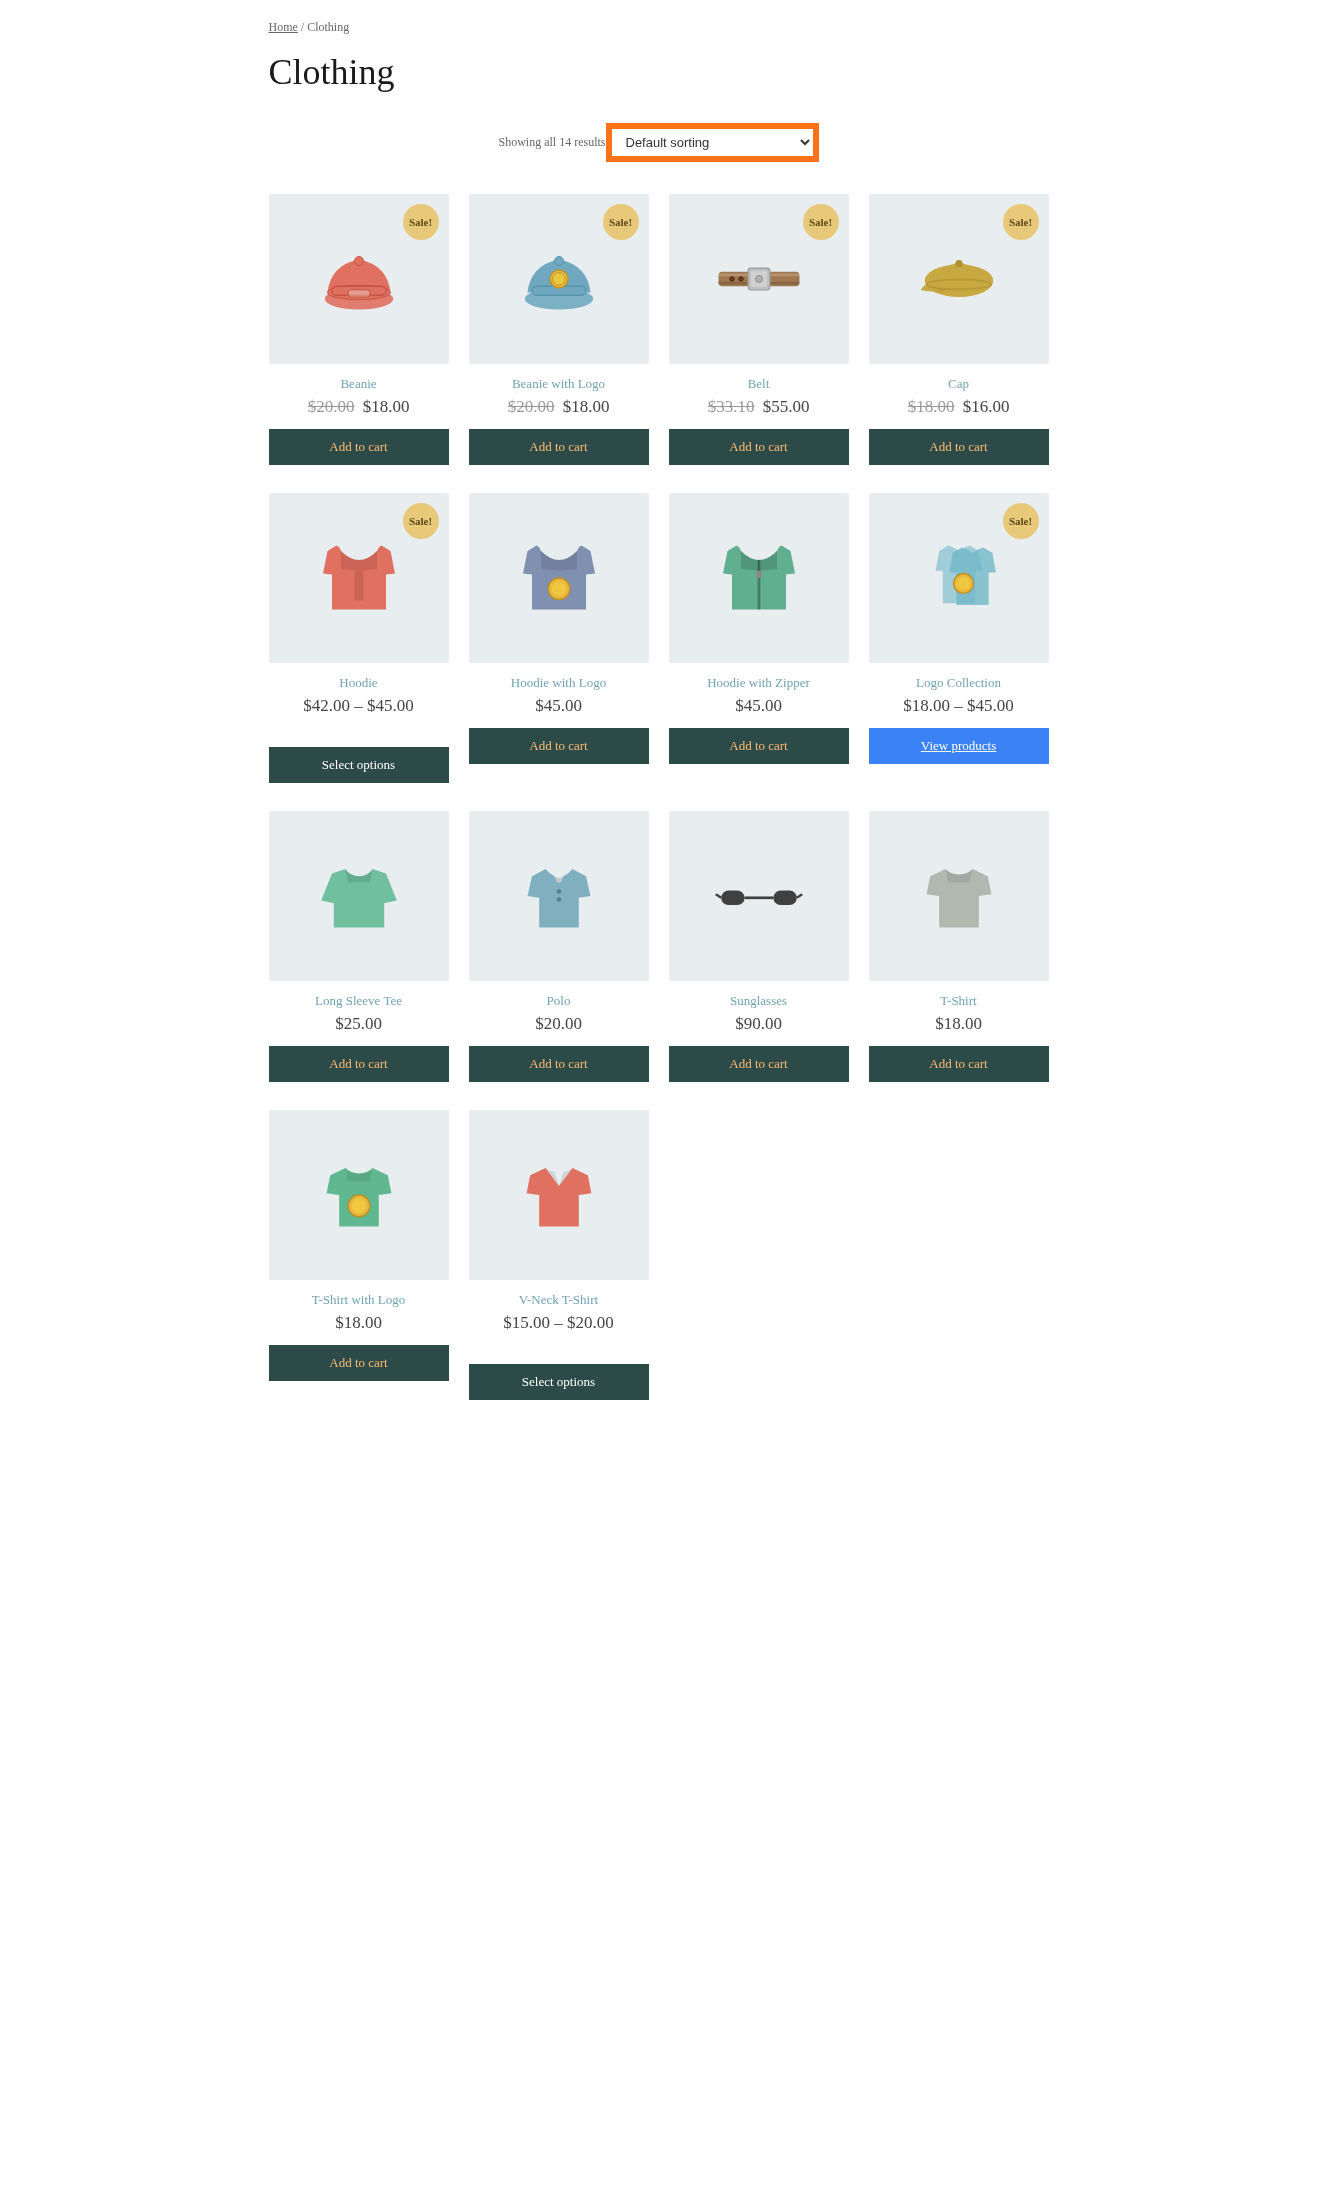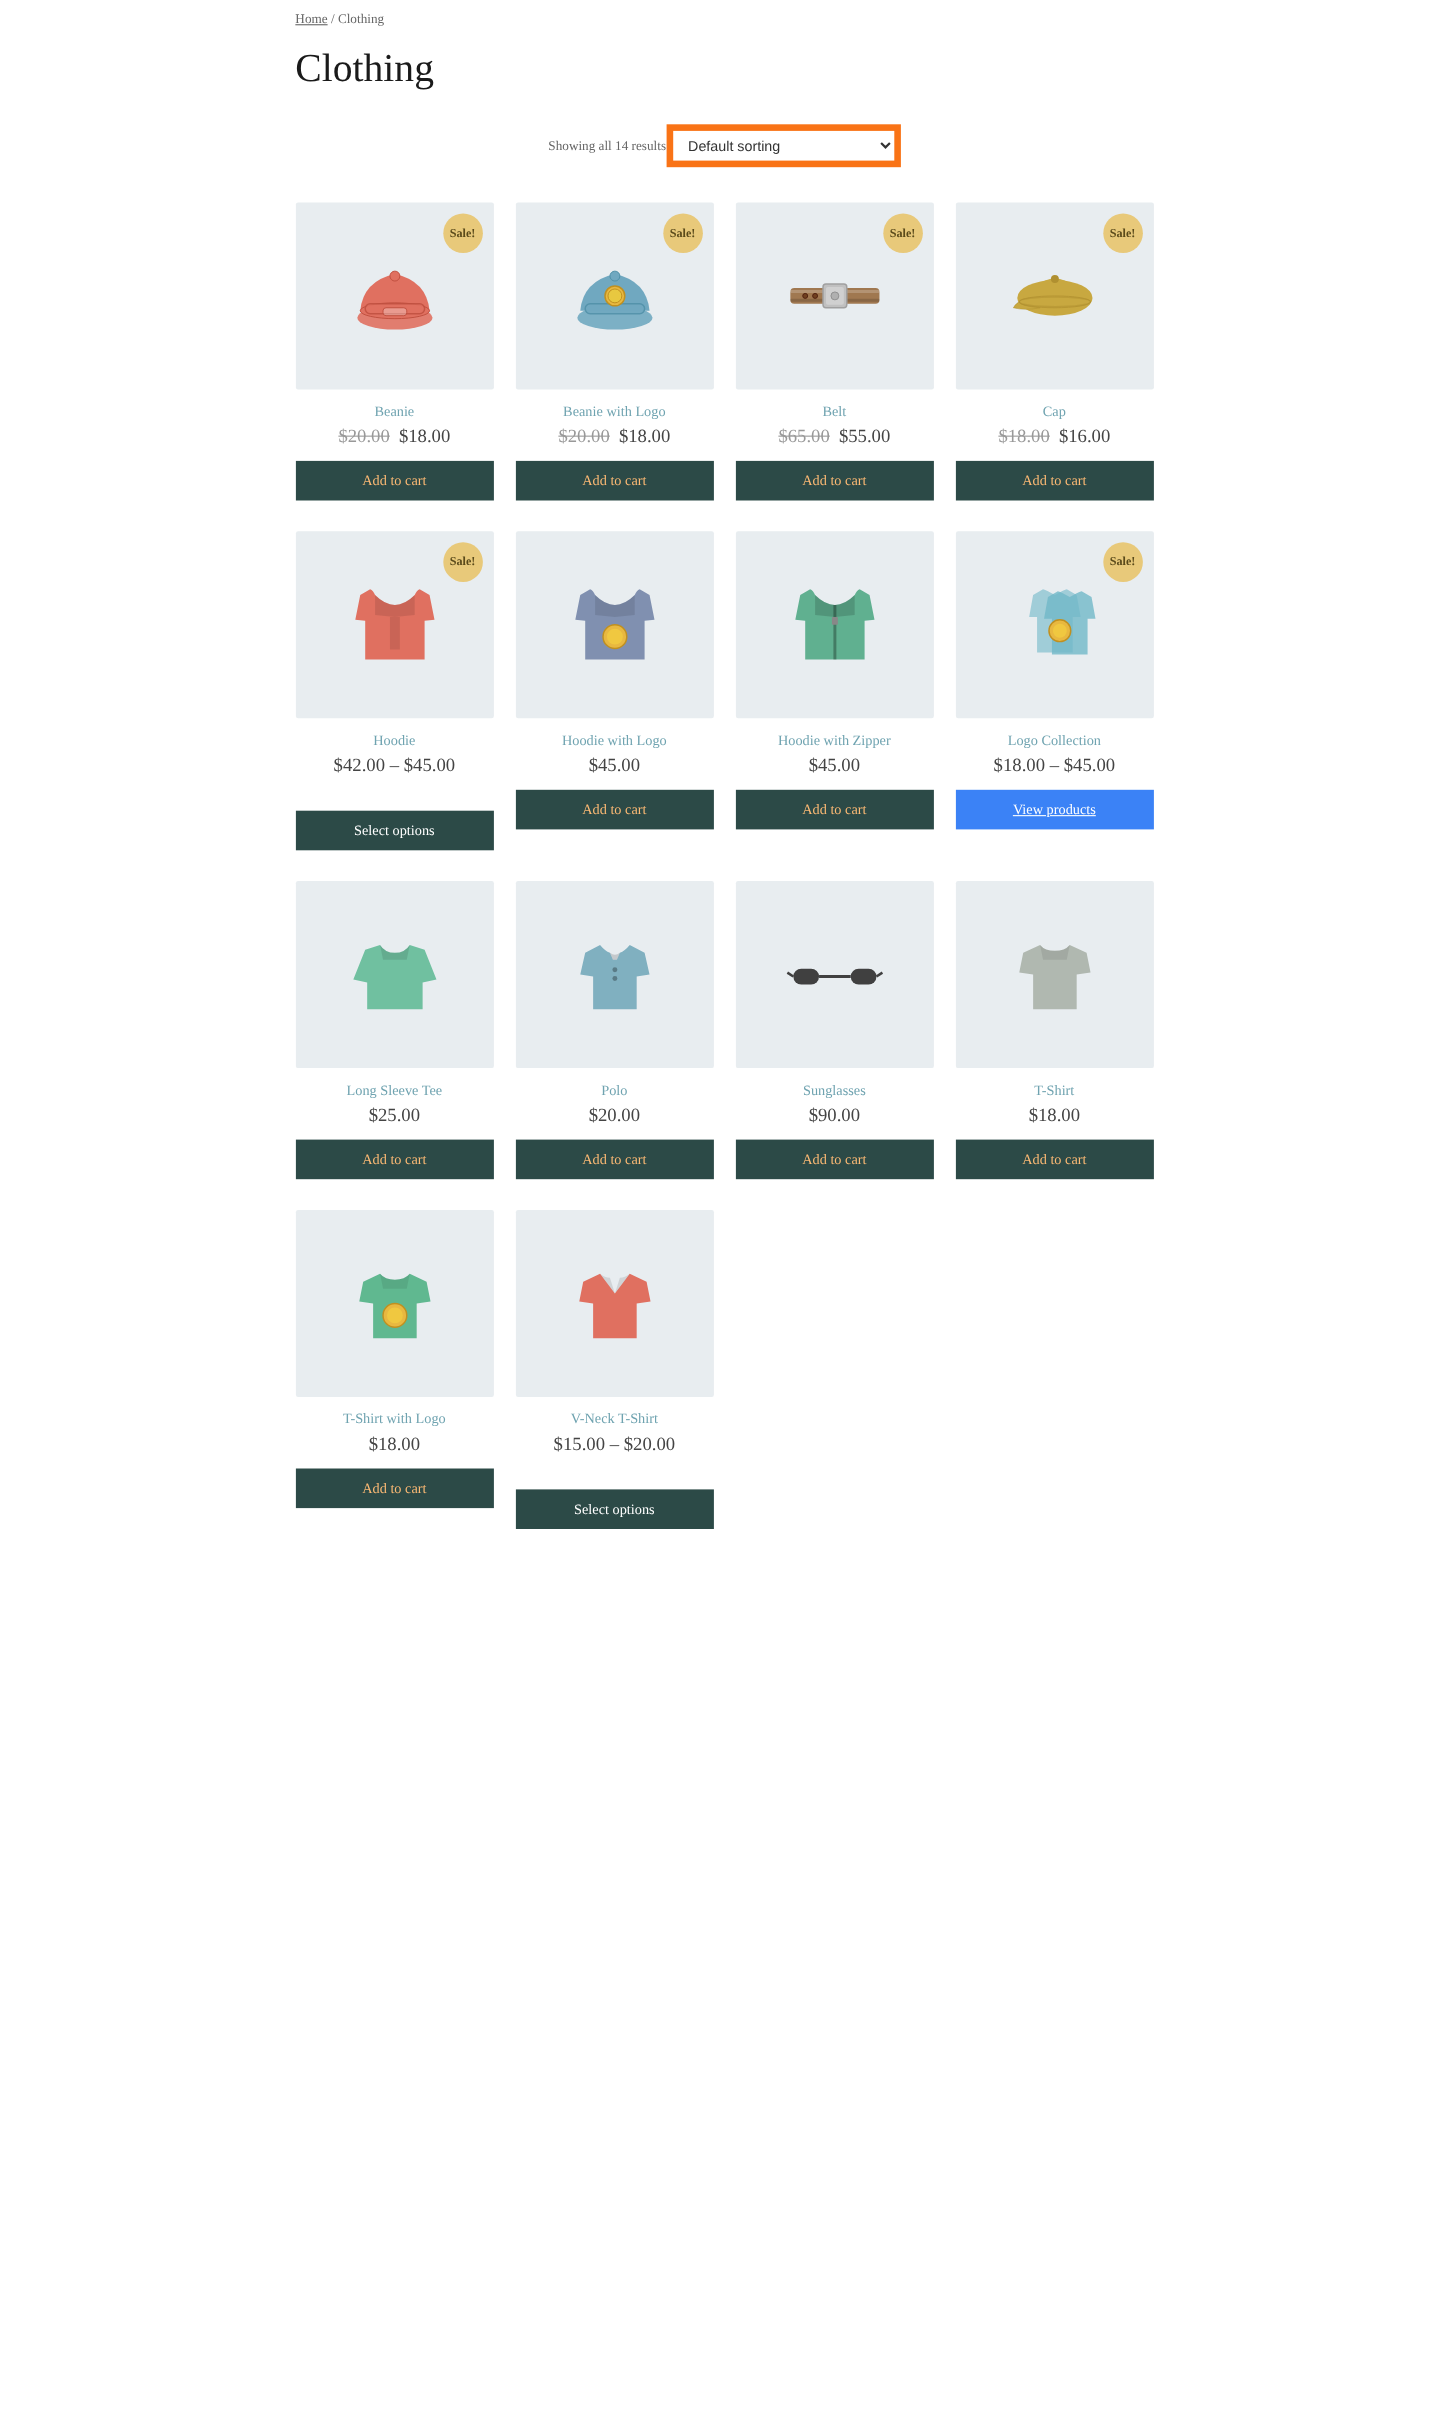--- a/index.html
+++ b/index.html
@@ -1,17 +1,17 @@
 <!DOCTYPE html>
 <html><head>
   <meta charset="utf-8">
   <style>
     * { box-sizing: border-box; margin: 0; padding: 0; }
     body { font-family: 'Georgia', serif; background: #fff; color: #333; font-size: 14px; }
-    .page-wrapper { max-width: 860px; margin: 0 auto; padding: 10px 40px 60px; }
+    .page-wrapper { max-width: 860px; margin: 0 auto; padding: 20px 40px 60px; }
     .breadcrumb { font-size: 12px; color: #666; margin-bottom: 16px; }
     .breadcrumb a { color: #666; text-decoration: underline; }
     .breadcrumb span { color: #666; }
     h1.page-title { font-size: 36px; font-weight: 400; color: #1a1a1a; margin-bottom: 30px; font-family: 'Georgia', serif; }
     .toolbar { display: flex; justify-content: center; align-items: center; margin-bottom: 32px; }
     .result-count { font-size: 12px; color: #666; }
     .sort-select { border: 6px solid #f97316; padding: 5px 28px 5px 10px; font-size: 13px; color: #333; background: #fff; appearance: auto; cursor: pointer; }
     .products-grid { display: grid; grid-template-columns: repeat(4, 1fr); gap: 28px 20px; }
     .product-card { display: flex; flex-direction: column; align-items: center; position: relative; }
     .product-image-wrap { width: 100%; background: #e8edf0; border-radius: 2px; position: relative; display: flex; align-items: flex-end; justify-content: center; padding: 20px; min-height: 160px; margin-bottom: 12px; }
@@ -100,21 +100,21 @@
       <rect x="5" y="53" width="90" height="3" rx="1" fill="rgba(0,0,0,0.15)"></rect>
       <rect x="38" y="38" width="24" height="24" rx="3" fill="#c0c0c0" stroke="#a0a0a0" stroke-width="1.5"></rect>
       <rect x="41" y="41" width="18" height="18" rx="2" fill="#d0d0d0"></rect>
       <circle cx="50" cy="50" r="4" fill="#b0b0b0" stroke="#909090" stroke-width="1"></circle>
       <circle cx="20" cy="50" r="2.5" fill="#704020" stroke="#502010" stroke-width="1"></circle>
       <circle cx="30" cy="50" r="2.5" fill="#704020" stroke="#502010" stroke-width="1"></circle>
     </svg>
       </div>
     </div>
     <div class="product-name">Belt</div>
-    <div class="product-price"><s>$65.00</s> <span class="current">$55.00</span></div>
+    <div class="product-price"><s>$33.10</s> <span class="current">$55.00</span></div>
     <button class="btn btn-cart">Add to cart</button>
   </div>
       <div class="product-card">
     <div class="product-image-wrap">
       <div class="sale-badge">Sale!</div>
       <div class="product-image">
         <svg viewBox="0 0 100 100" xmlns="http://www.w3.org/2000/svg">
       <ellipse cx="50" cy="52" rx="38" ry="18" fill="#c8a840"></ellipse>
       <path d="M14 56 Q30 35 50 32 Q70 35 86 56 Z" fill="#c8a840"></path>
       <path d="M14 56 Q10 58 8 62 Q20 65 35 62 Q14 60 14 56 Z" fill="#c8a840" stroke="#b09030" stroke-width="0.5"></path>

